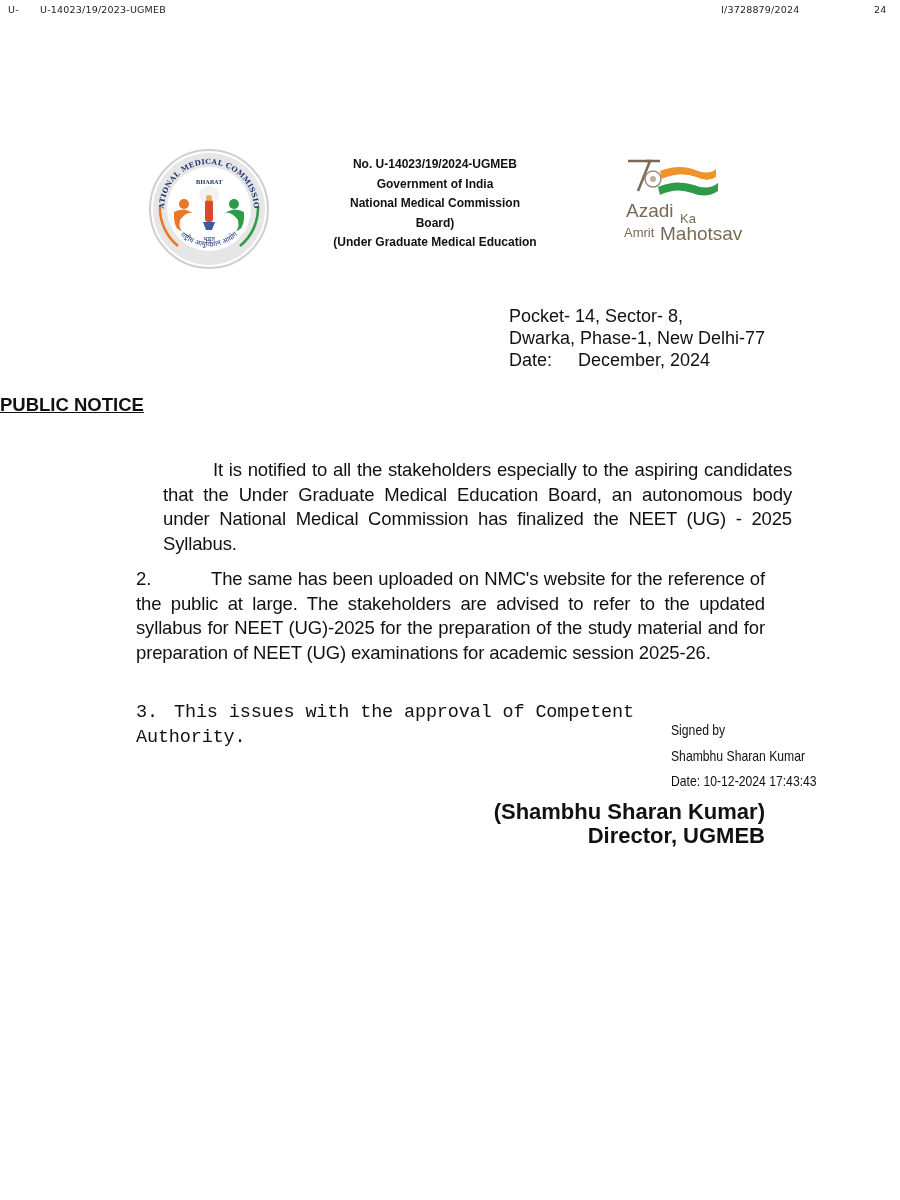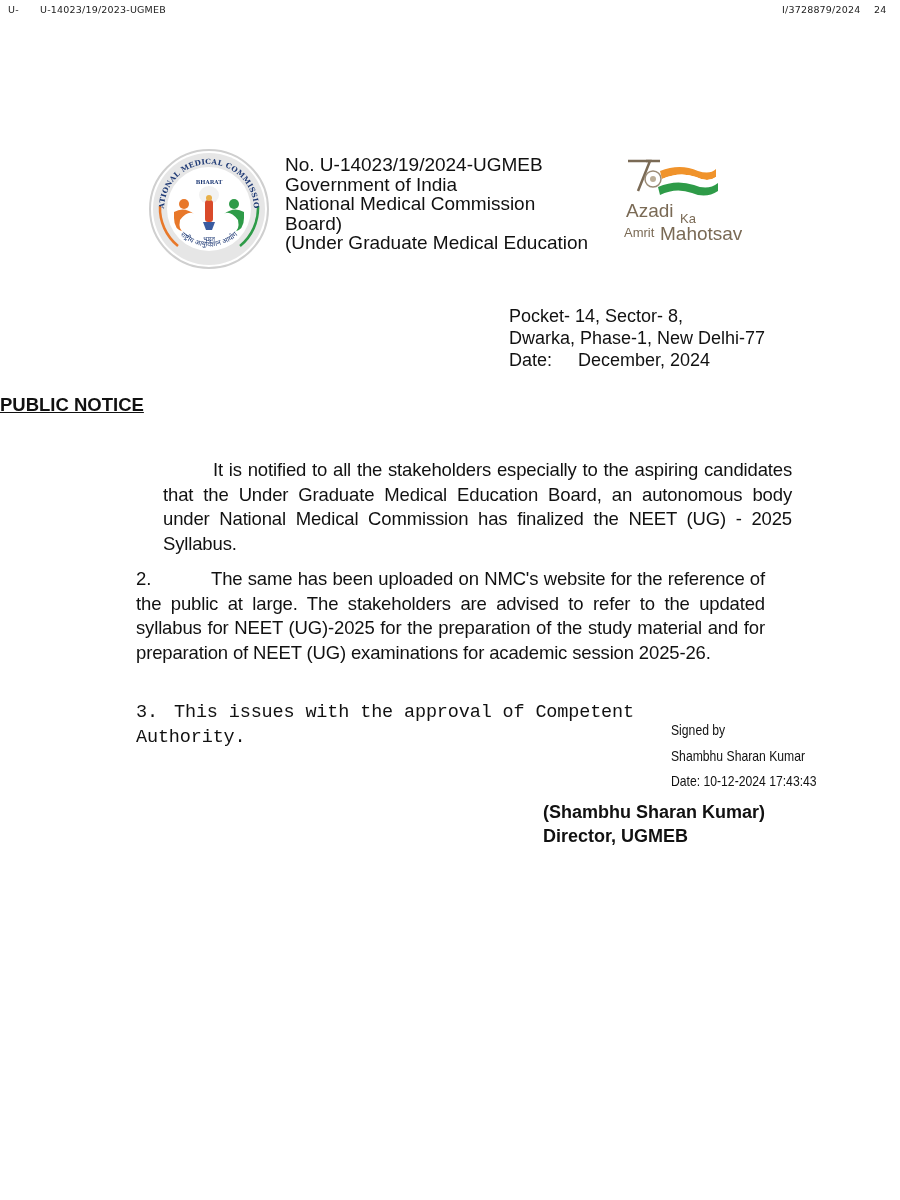--- a/index.html
+++ b/index.html
@@ -1,43 +1,43 @@
 <!DOCTYPE html>
 <html><head>
 <meta charset="utf-8">
 <style>
   html, body { margin: 0; padding: 0; background: #ffffff; }
   body { width: 900px; height: 1200px; position: relative; overflow: hidden; color: #111; font-family: "Liberation Sans", sans-serif; }
   .hdr { position: absolute; top: 4px; font-family: "DejaVu Sans", sans-serif; font-size: 9.5px; color: #222; letter-spacing: 0.2px; }
   .hdr-left-prefix { left: 8px; }
   .hdr-left-ref { left: 40px; }
-  .hdr-right-ref { left: 782px; }
+  .hdr-right-ref { left: 721px; }
   .hdr-right-page { left: 874px; }
 
   .logo-nmc { position: absolute; left: 148px; top: 148px; width: 122px; height: 122px; }
   .logo-azadi { position: absolute; left: 620px; top: 155px; width: 122px; height: 90px; }
 
-  .letterhead { position: absolute; left: 285px; top: 155px; width: 300px; font-weight: normal; font-size: 19px; line-height: 19.5px; }
+  .letterhead { position: absolute; left: 285px; top: 155px; width: 300px; text-align: center; font-weight: bold; font-size: 12px; line-height: 19.5px; }
   .letterhead div { white-space: nowrap; }
 
   .address { position: absolute; right: 135px; top: 305px; text-align: left; font-size: 18px; line-height: 22px; }
   .address .date-gap { display: inline-block; width: 26px; }
 
   .notice-title { position: absolute; left: 0; width: 900px; top: 394px; text-align: left; font-weight: bold; font-size: 18.5px; text-decoration: underline; }
 
   .body-text { position: absolute; left: 136px; width: 629px; font-family: "Liberation Sans", sans-serif; font-size: 18.5px; line-height: 24.6px; text-align: justify; letter-spacing: -0.15px; }
   .para1 { top: 458px; text-indent: 50px; margin-left: 27px; }
   .para2 { top: 567px; }
   .para2 .num { display: inline-block; width: 75px; }
   .para3 { top: 701px; text-align: left; width: 560px; font-family: Liberation Mono, monospace; }
   .para3 .num { display: inline-block; width: 38px; }
 
   .signed { position: absolute; left: 671px; top: 718px; font-family: "Liberation Sans", sans-serif; font-size: 14.5px; line-height: 25.5px; transform: scaleX(0.84); transform-origin: left top; white-space: nowrap; }
 
-  .signatory { position: absolute; right: 135px; top: 800px; text-align: left; font-weight: bold; font-size: 18px; line-height: 24px; }
+  .signatory { position: absolute; right: 135px; top: 800px; text-align: right; font-weight: bold; font-size: 22px; line-height: 24px; }
 </style>
 </head>
 <body>
 
 <span class="hdr hdr-left-prefix">U-</span>
 <span class="hdr hdr-left-ref">U-14023/19/2023-UGMEB</span>
 <span class="hdr hdr-right-ref">I/3728879/2024</span>
 <span class="hdr hdr-right-page">24</span>
 
 <div class="logo-nmc">

